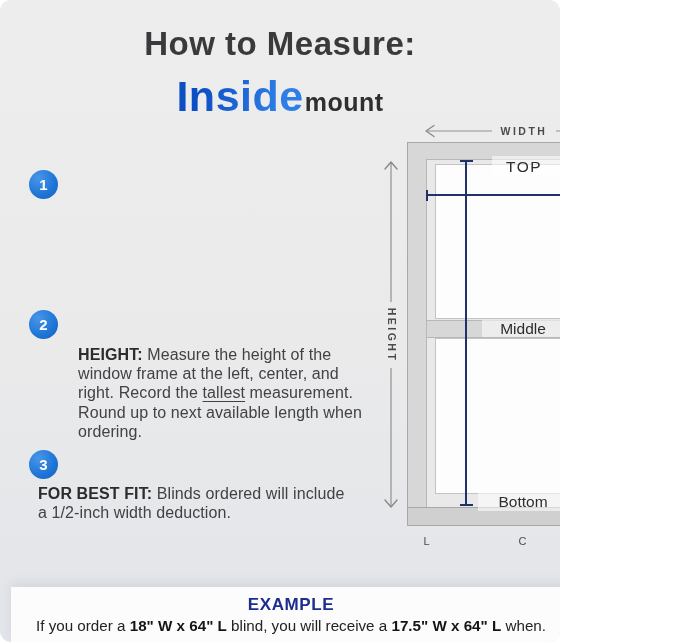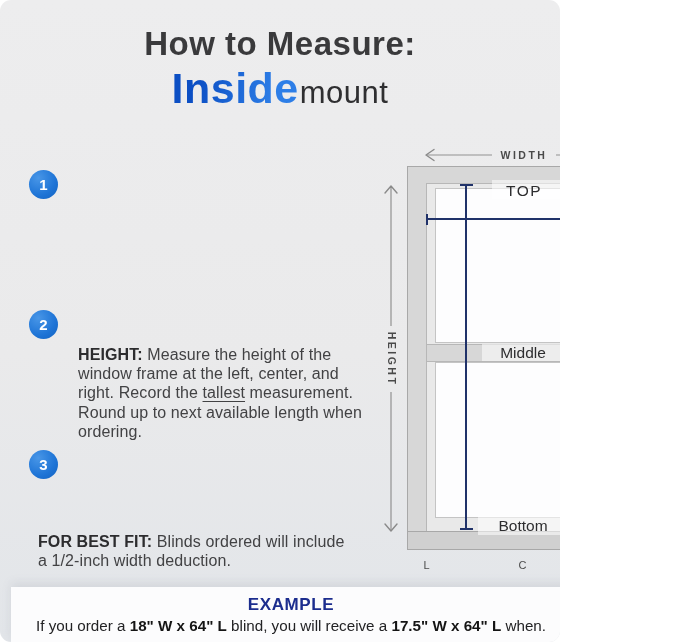--- a/index.html
+++ b/index.html
@@ -7,46 +7,46 @@
     position:relative;
     width:560px;height:642px;
     background:linear-gradient(180deg,#ededee 0%,#eaeaeb 55%,#e2e5e9 100%);
     font-family:"Liberation Sans",sans-serif;
     overflow:hidden;
     border-radius:11px;
   }
   
   .header{position:absolute;top:26px;left:0;width:100%;text-align:center;}
   .t1{font-size:33px;font-weight:700;color:#3a3a3c;letter-spacing:.5px;line-height:1.1;}
-  .t2{display:flex;justify-content:center;align-items:baseline;gap:1px;margin-top:2px;}
+  .t2{display:flex;justify-content:center;align-items:baseline;gap:1px;margin-top:10px;}
   .t2 .accent{
     font-size:43px;font-weight:800;letter-spacing:.5px;
     background:linear-gradient(100deg,#0c4fc4 20%,#2d7ee7 80%);
     -webkit-background-clip:text;background-clip:text;
     -webkit-text-fill-color:transparent;color:#1565d6;
   }
-  .t2 .rest{font-size:31px;font-weight:400;color:#2f2f31;letter-spacing:.5px;}
+  .t2 .rest{font-size:25px;font-weight:700;color:#2f2f31;letter-spacing:.5px;}
   
   .step-num{
     position:absolute;width:29px;height:29px;border-radius:50%;
     background:radial-gradient(circle at 32% 28%,#4896e7 0%,#1e74d6 60%,#1261bf 100%);
     color:#fff;font-size:15px;font-weight:700;
     display:flex;align-items:center;justify-content:center;
   }
   .step-text{
     position:absolute;margin:0;font-size:16px;line-height:19.2px;color:#424244;
     letter-spacing:.1px;
   }
   .step-text b{font-weight:700;color:#2c2c2e;}
   .step-text .u{text-decoration:underline;text-decoration-thickness:1px;text-underline-offset:3px;}
   #num1{left:29px;top:170px;} #txt1{left:38px;top:204px;width:288px;}
   #num2{left:29px;top:310px;} #txt2{left:38px;top:345px;width:290px;margin-left:40px;}
-  #num3{left:29px;top:450px;} #txt3{left:38px;top:484px;width:316px;margin-top:48px;}
+  #num3{left:29px;top:450px;} #txt3{left:38px;top:484px;width:316px;}
   
-  .diagram{position:absolute;left:380px;top:142px;}
+  .diagram{position:absolute;left:380px;top:118px;}
   svg text{font-family:"Liberation Sans",sans-serif;}
   .arrow-line{stroke:#919191;stroke-width:1.2;fill:none;}
   .arrow-head{stroke:#8a8a8a;stroke-width:1.4;fill:none;stroke-linecap:round;stroke-linejoin:round;}
   .arrow-label{font-size:10.5px;font-weight:600;fill:#4a4a4a;letter-spacing:2.5px;}
   .mline{stroke:#203269;stroke-width:2;}
   .pane-label{font-size:15.5px;font-weight:500;fill:#2d2d2f;}
   .axis-label{font-size:11px;fill:#4c4c4c;letter-spacing:1px;}
   .hl{fill:rgba(255,255,255,0.55);}
   
   .example-strip{

